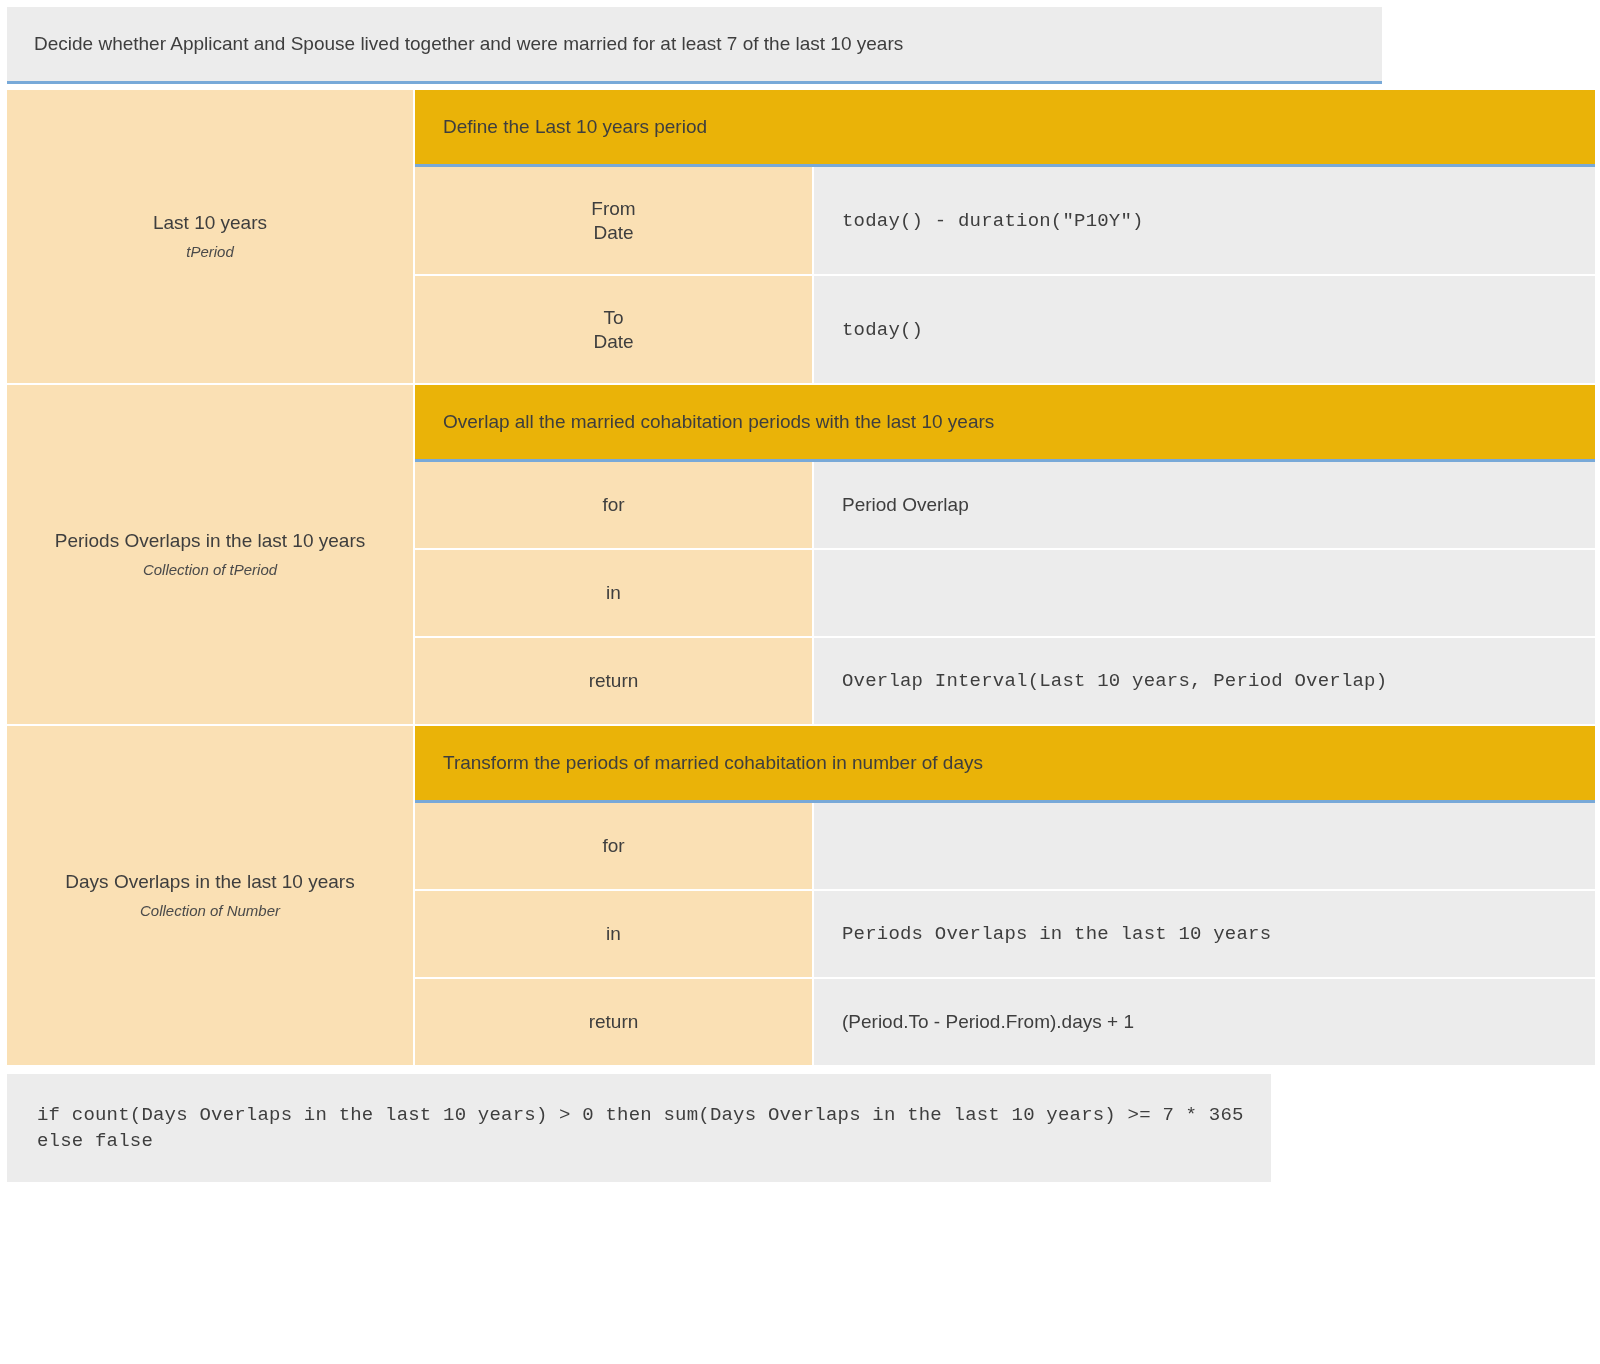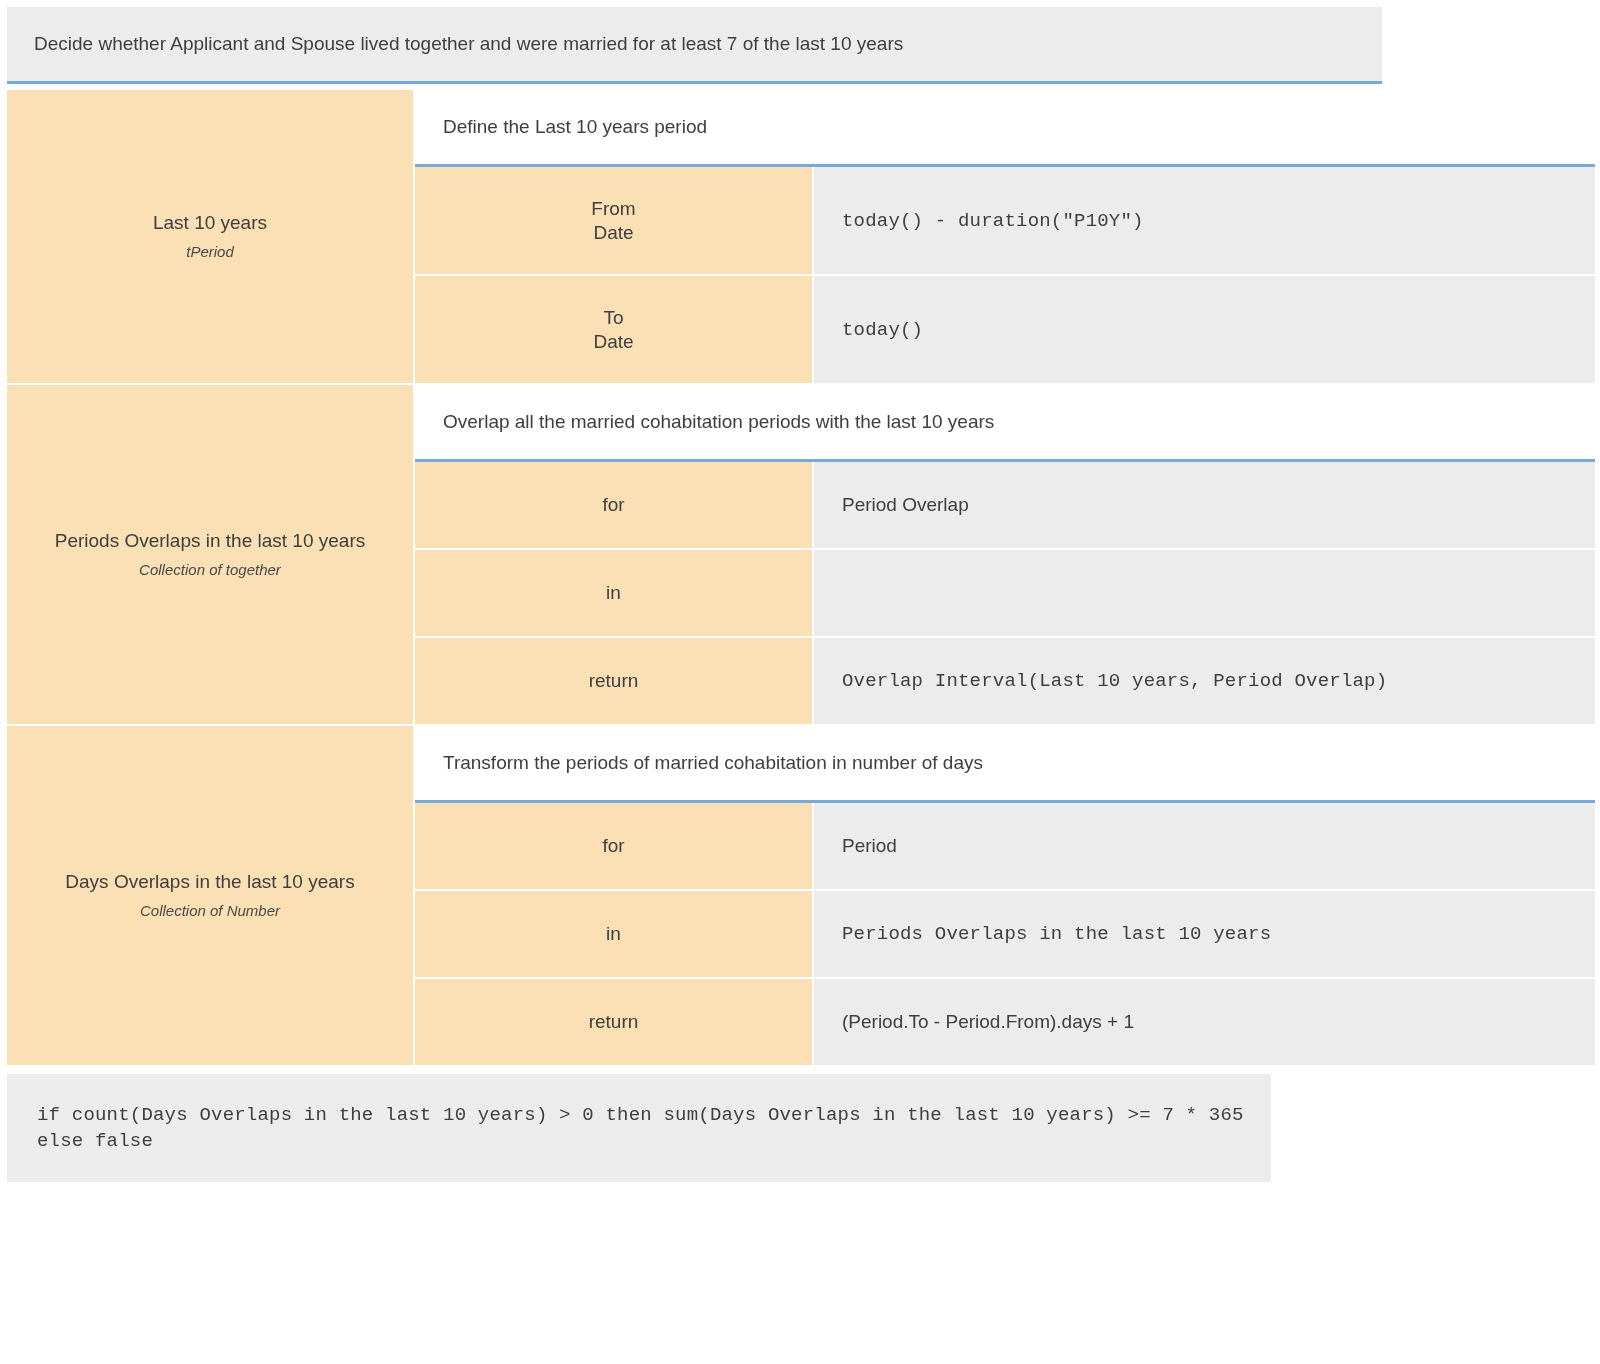--- a/index.html
+++ b/index.html
@@ -98,21 +98,21 @@
     margin-top: 3px;
   }
   .ctx-expr {
     flex: 1 1 auto;
     box-sizing: border-box;
     background: #ececec;
   }
 
   
   .inner-title {
-    background: #ffffff;
+    background: #eab308;
     font-size: 19px;
     color: #3e3e3e;
     padding: 24px 0 24px 28px;
     border-bottom: 3px solid #78a9d8;
     line-height: 26px;
     box-sizing: border-box;
   }
   .inner-rows {
     background: #ececec;
   }
@@ -209,21 +209,21 @@
             </div>
             <div class="inner-val mono">today()</div>
           </div>
         </div>
       </div>
     </div>
 
     <div class="ctx-row">
       <div class="ctx-var">
         <div class="v-name">Periods Overlaps in the last 10 years</div>
-        <div class="v-type">Collection of together</div>
+        <div class="v-type">Collection of tPeriod</div>
       </div>
       <div class="ctx-expr">
         <div class="inner-title">Overlap all the married cohabitation periods with the last 10 years</div>
         <div class="inner-rows">
           <div class="inner-row h-iter">
             <div class="inner-key">
               <span>for</span>
             </div>
             <div class="inner-val">Period Overlap</div>
           </div>
@@ -247,21 +247,20 @@
         <div class="v-name">Days Overlaps in the last 10 years</div>
         <div class="v-type">Collection of Number</div>
       </div>
       <div class="ctx-expr">
         <div class="inner-title">Transform the periods of married cohabitation in number of days</div>
         <div class="inner-rows">
           <div class="inner-row h-iter">
             <div class="inner-key">
               <span>for</span>
             </div>
-            <div class="inner-val">Period</div>
           </div>
           <div class="inner-row h-iter">
             <div class="inner-key">
               <span>in</span>
             </div>
             <div class="inner-val mono">Periods Overlaps in the last 10 years</div>
           </div>
           <div class="inner-row h-iter">
             <div class="inner-key">
               <span>return</span>

